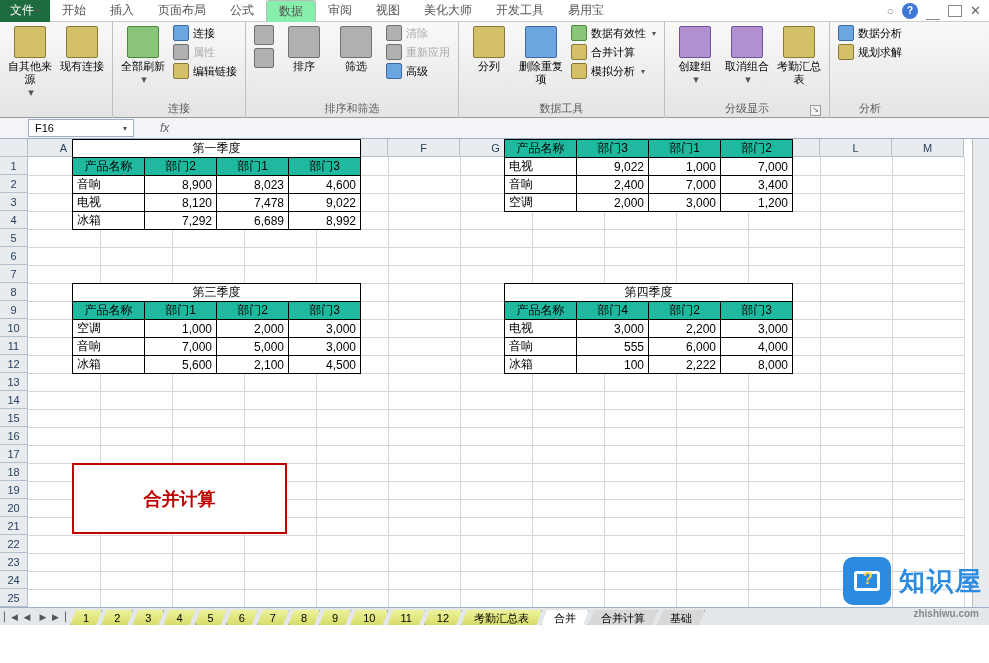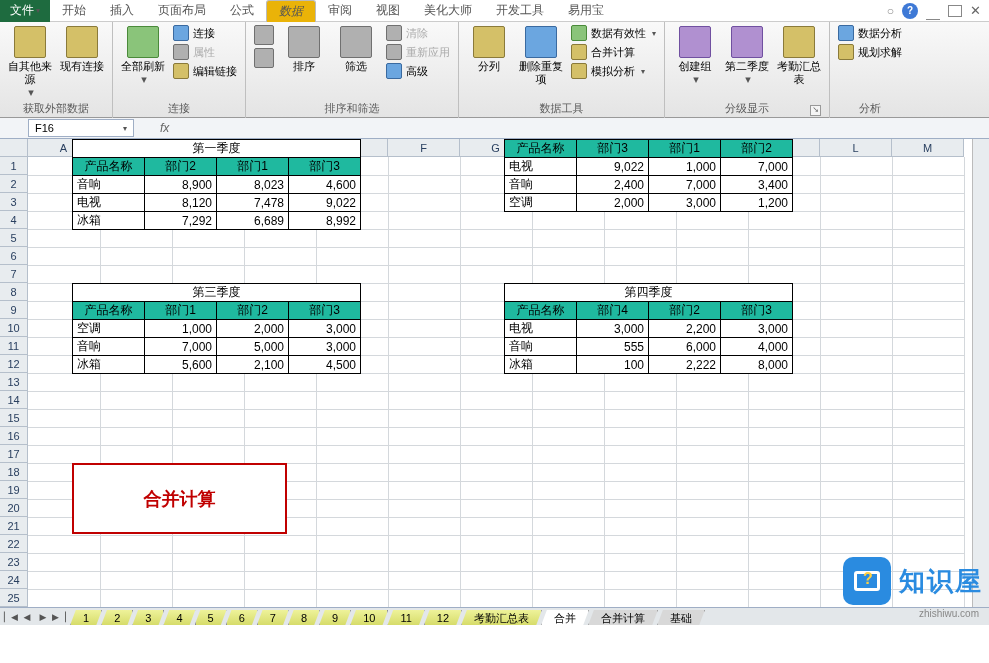--- a/index.html
+++ b/index.html
@@ -1,21 +1,21 @@
 <!DOCTYPE html>
 <html><head>
 <meta charset="utf-8">
 <style>
 * { margin:0; padding:0; box-sizing:border-box; }
 body { font-family:"Microsoft YaHei","SimSun",sans-serif; font-size:12px; background:#fff; overflow:hidden; width:989px; height:663px; position:relative; }
 .topbar { display:flex; align-items:center; background:#fff; border-bottom:1px solid #ccc; height:22px; }
 .file-tab { background:#1e6b3f; color:#fff; padding:2px 10px; height:22px; display:flex; align-items:center; cursor:pointer; }
 .menu-tabs { display:flex; height:22px; }
 .menu-tab { padding:2px 12px; cursor:pointer; display:flex; align-items:center; color:#555; }
-.menu-tab.active { background:#eab308; border:1px solid #bbb; border-bottom:none; border-radius:3px 3px 0 0;font-style:italic; }
+.menu-tab.active { background:#86efac; border:1px solid #bbb; border-bottom:none; border-radius:3px 3px 0 0; }
 .topbar-right { margin-left:auto; display:flex; align-items:center; gap:8px; padding-right:8px; color:#555; }
 .help-icon { width:16px; height:16px; background:#3e79d6; color:#fff; border-radius:50%; display:flex; align-items:center; justify-content:center; font-size:10px; font-weight:bold; }
 .winbtn { width:14px; height:12px; border:1px solid #888; display:inline-block; }
 
 .ribbon { background:linear-gradient(#f9f9f9,#e4e4e4); height:96px; border-bottom:1px solid #999; display:flex; position:relative; }
 .ribbon-group { border-right:1px solid #bfbfbf; padding:2px 6px 0 6px; display:flex; flex-direction:column; height:96px; }
 .group-body { flex:1; display:flex; align-items:flex-start; gap:4px; }
 .group-label { text-align:center; font-size:11px; color:#5a5a5a; padding-bottom:2px; position:relative; }
 .group-exp { position:absolute; right:2px; bottom:2px; width:11px; height:11px; border:1px solid #999; font-size:8px; line-height:8px; text-align:center; color:#666; background:#f5f5f5; }
 .rb-col { display:flex; flex-direction:column; gap:1px; }
@@ -65,21 +65,21 @@
 .sheet-tab { padding:0 6px; height:16px; line-height:16px; background:linear-gradient(#eef29a,#d6dc6a); border:1px solid #888; border-top:none; margin-right:-1px; font-size:11px; clip-path:polygon(6px 0,100% 0,calc(100% - 6px) 100%,0 100%); padding-left:12px; padding-right:12px; cursor:pointer; }
 .sheet-tab.white { background:#fff; }
 .sheet-tab.grey { background:#d8d8d8; }
 .vs-track { position:absolute; right:0; top:0; width:17px; height:100%; background:#e8ecef; border-left:1px solid #bbb; }
 
 .watermark { position:absolute; right:6px; bottom:20px; display:flex; align-items:center; gap:8px; }
 .wm-badge { width:48px; height:48px; background:#2a8be0; border-radius:10px; display:flex; align-items:center; justify-content:center; }
 .wm-badge .mon { width:26px; height:20px; border:3px solid #fff; border-radius:3px; position:relative; }
 .wm-badge .mon:after { content:"?"; position:absolute; left:6px; top:-4px; color:#ffd040; font-weight:bold; font-size:16px; }
 .wm-text { color:#2a8be0; font-size:26px; font-weight:bold; letter-spacing:2px; }
-.wm-sub { position:absolute; right:10px; bottom:6px; color:#888; font-size:10px; }
+.wm-sub { position:absolute; right:10px; bottom:6px; color:#888; font-size:10px;font-weight:bold; }
 </style>
 </head>
 <body>
 
 <div class="topbar">
   <div class="file-tab">
       <span>文件</span>
       <span class="dd">▾</span>
     </div>
   <div class="menu-tabs" id="menu-tabs">
@@ -109,21 +109,20 @@
       <div class="rb-big">
           <span class="ico"></span>
           <span>自其他来源</span>
           <span class="dd">▾</span>
         </div>
       <div class="rb-big">
           <span class="ico"></span>
           <span>现有连接</span>
         </div>
     </div>
-    <div class="group-label">获取外部数据</div>
   </div>
 
   <div class="ribbon-group">
     <div class="group-body">
       <div class="rb-big">
           <span class="ico green"></span>
           <span>全部刷新</span>
           <span class="dd">▾</span>
         </div>
       <div class="rb-col">
@@ -212,21 +211,21 @@
 
   <div class="ribbon-group">
     <div class="group-body">
       <div class="rb-big">
           <span class="ico purple"></span>
           <span>创建组</span>
           <span class="dd">▾</span>
         </div>
       <div class="rb-big">
           <span class="ico purple"></span>
-          <span>第二季度</span>
+          <span>取消组合</span>
           <span class="dd">▾</span>
         </div>
       <div class="rb-big">
           <span class="ico"></span>
           <span>考勤汇总表</span>
         </div>
     </div>
     <div class="group-label"><span>分级显示</span><span class="group-exp">↘</span></div>
   </div>
 

